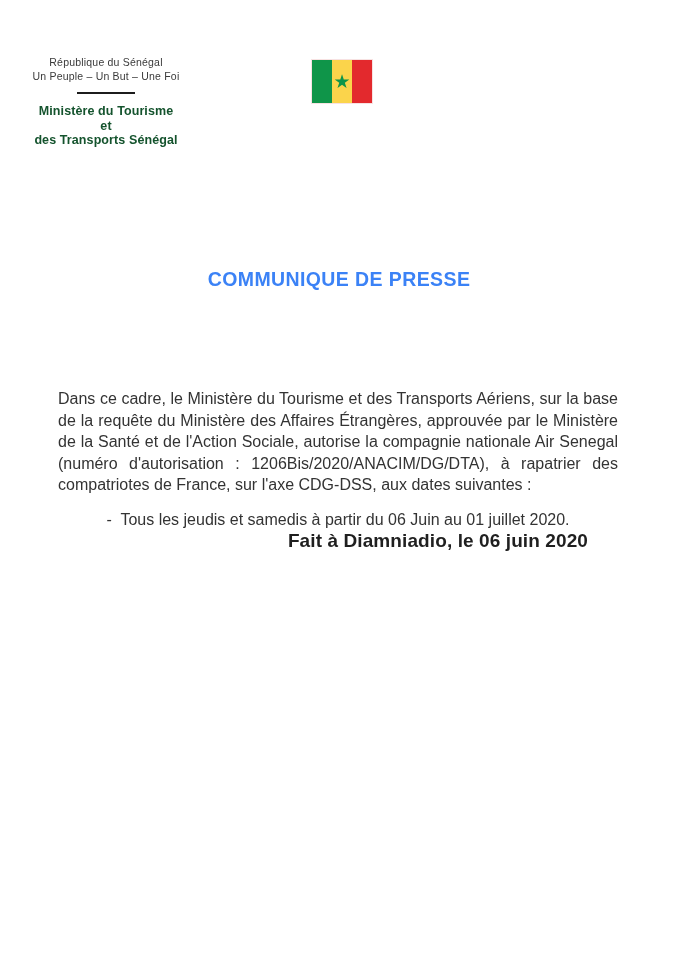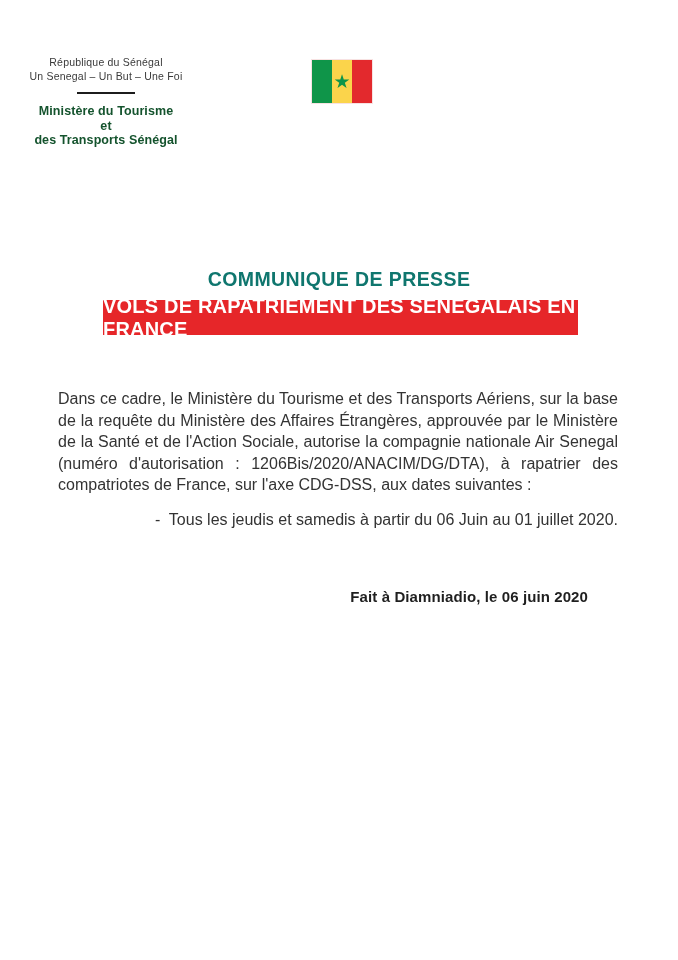--- a/index.html
+++ b/index.html
@@ -71,21 +71,21 @@
 
   
   .doc-title {
     position: absolute;
     left: 0;
     top: 268px;
     width: 678px;
     text-align: center;
     font-size: 19.5px;
     font-weight: bold;
-    color: #0f766e;
+    color: #3b82f6;
     letter-spacing: 0.4px;
   }
   .banner {
     position: absolute;
     left: 103px;
     top: 300px;
     width: 475px;
     height: 35px;
     display: flex;
     align-items: center;
@@ -104,58 +104,56 @@
     font-size: 16px;
     line-height: 21.5px;
     color: #333333;
     text-align: justify;
   }
   .body-block p {
     margin: 0;
   }
   .bullet-line {
     margin-top: 13px !important;
-    text-align: right;
+    text-align: center;
     white-space: pre-wrap;
   }
   .dateline {
-    margin-top: 56px;
     text-align: right;
     padding-right: 30px;
     font-weight: bold;
-    font-size: 15px;
+    font-size: 19px;
     color: #1f1f1f;
     letter-spacing: 0.1px;
   }
 </style>
 </head>
 <body>
 
 <div class="page">
 
   <div class="letterhead">
     <div class="republic">République du Sénégal</div>
-    <div class="republic">Un Senegal – Un But – Une Foi</div>
+    <div class="republic">Un Peuple – Un But – Une Foi</div>
     <div class="divider"></div>
     <div class="ministry">Ministère du Tourisme</div>
     <div class="ministry">et</div>
     <div class="ministry">des Transports Sénégal</div>
   </div>
 
   <div class="flag">
     <div class="stripe" style="background: rgb(15, 149, 73);"></div>
     <div class="stripe" style="background: rgb(251, 212, 75);">
       <span class="star" style="color: rgb(15, 149, 73);">★</span>
     </div>
     <div class="stripe" style="background: rgb(227, 41, 45);"></div>
   </div>
 
   <div class="doc-title">COMMUNIQUE DE PRESSE</div>
 
-  <div class="banner" style="background: rgb(230, 38, 41); color: rgb(255, 255, 255);">VOLS DE RAPATRIEMENT DES SÉNÉGALAIS EN FRANCE</div>
 
   <div class="body-block">
     <p>Dans ce cadre, le Ministère du Tourisme et des Transports Aériens, sur la base de la requête du Ministère des Affaires Étrangères, approuvée par le Ministère de la Santé et de l'Action Sociale, autorise la compagnie nationale Air Senegal (numéro d'autorisation : 1206Bis/2020/ANACIM/DG/DTA), à rapatrier des compatriotes de France, sur l'axe CDG-DSS, aux dates suivantes :</p>
     <p class="bullet-line">-  Tous les jeudis et samedis à partir du 06 Juin au 01 juillet 2020.</p>
     <div class="dateline">Fait à Diamniadio, le 06 juin 2020</div>
   </div>
 
 </div>
 
 </body></html>

